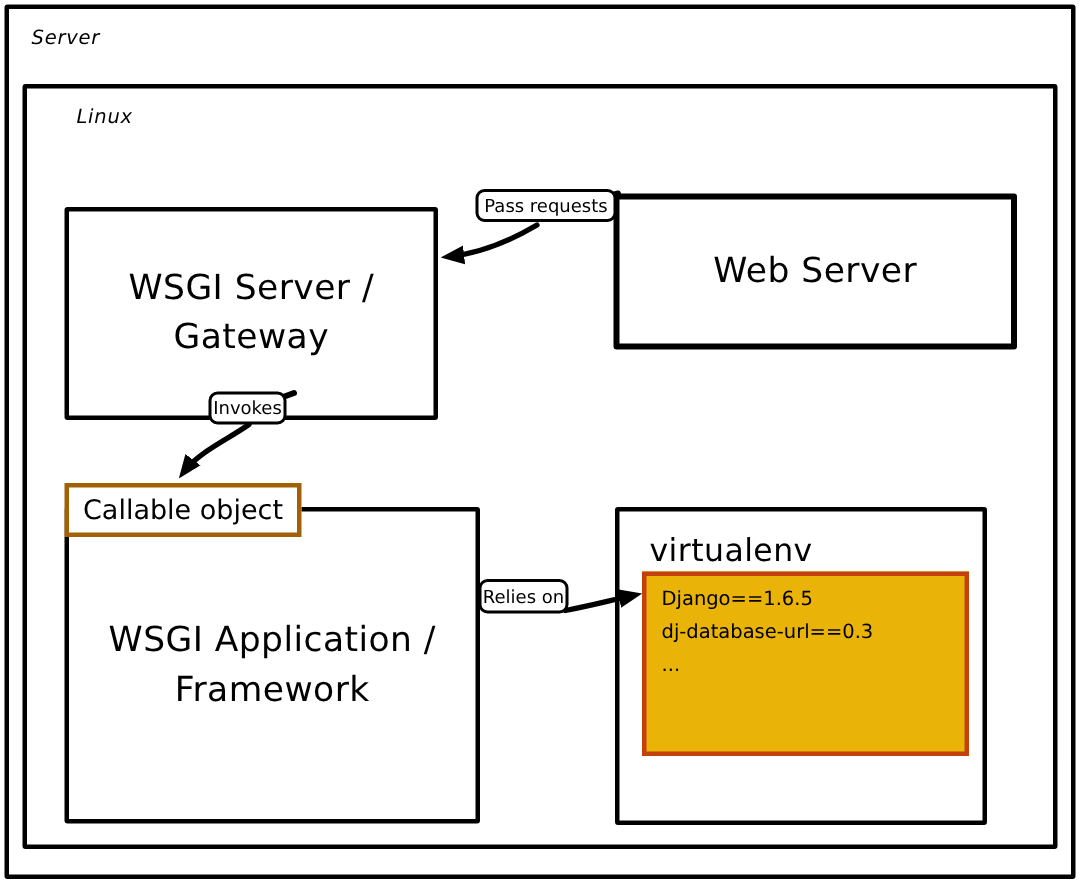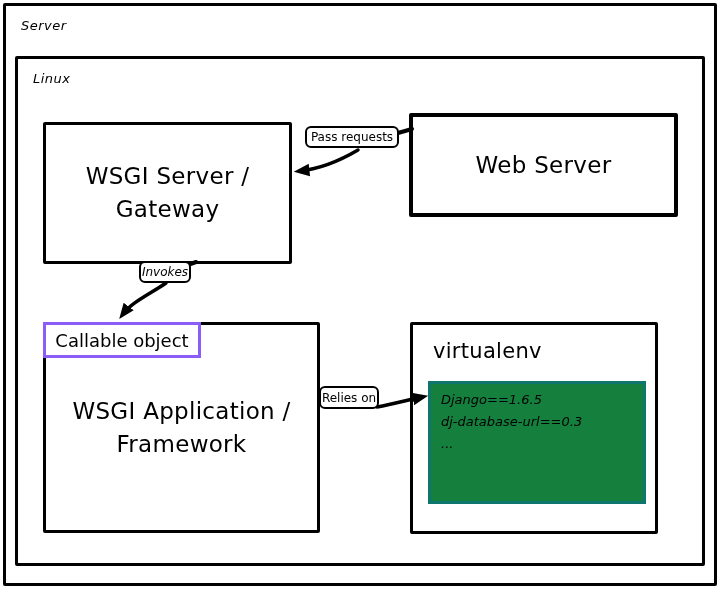--- a/index.html
+++ b/index.html
@@ -33,44 +33,43 @@
     text-align: center;
     font-size: 23px;
     line-height: 33px;
     letter-spacing: 0.3px;
   }
   .node .title { white-space: pre-line; }
   .tab {
     position: absolute;
     box-sizing: border-box;
     background: #ffffff;
-    border: 3px solid #8b5cf6;
+    border: 3px solid #a16207;
     display: flex;
     align-items: center;
     justify-content: center;
     font-size: 18px;
     z-index: 4;
   }
   .venv-title {
     position: absolute;
     left: 20px;
     top: 14px;
     font-size: 21px;
     letter-spacing: 0.3px;
   }
   .req-box {
     position: absolute;
     box-sizing: border-box;
-    background: #15803d;
-    border: 3px solid #0f766e;
+    background: #eab308;
+    border: 3px solid #c2410c;
     padding: 5px 10px;
     font-size: 13px;
     line-height: 22px;
     z-index: 3;
-    font-style: italic;
   }
   .edge-label {
     position: absolute;
     box-sizing: border-box;
     background: #ffffff;
     border: 2px solid #000000;
     border-radius: 6px;
     display: flex;
     align-items: center;
     justify-content: center;
@@ -79,33 +78,33 @@
     white-space: nowrap;
   }
   .arrows {
     position: absolute;
     left: 0; top: 0;
     width: 722px;
     height: 591px;
     z-index: 5;
     pointer-events: none;
   }
-  .z1 { z-index: 1; } .z2 { z-index: 2; }
+  .z1 { z-index: 1; } .z2 { z-index: 2; margin-top: 16px; }
 </style>
 </head>
 <body>
 
 <div class="canvas">
 
   <div class="box z1" style="left:3px; top:3px; width:714px; height:583px;">
     <div class="container-label" style="left:15px; top:12px;">Server</div>
   </div>
 
   <div class="box z1" style="left:15px; top:56px; width:690px; height:510px;">
-    <div class="container-label" style="left:15px; top:12px;text-align:center;">Linux</div>
+    <div class="container-label" style="left:33px; top:12px;text-align:center;">Linux</div>
   </div>
 
   <div class="box node z2" style="left:43px; top:122px; width:249px; height:142px;">
     <div class="title">WSGI Server /
 Gateway</div>
   </div>
 
   <div class="box node z2" style="left:43px; top:322px; width:277px; height:211px;">
     <div class="title">WSGI Application /
 Framework</div>
@@ -140,23 +139,23 @@
 
     <path d="M 358 150 C 336 163 318 169 300 171" stroke="#000000" stroke-width="3.5" fill="none" stroke-linecap="round" marker-end="url(#arrow)"></path>
 
     <path d="M 185 266 L 196 262" stroke="#000000" stroke-width="4" fill="none" stroke-linecap="round"></path>
 
     <path d="M 166 283 C 150 294 132 302 123 314" stroke="#000000" stroke-width="3.5" fill="none" stroke-linecap="round" marker-end="url(#arrow)"></path>
 
     <path d="M 377 407 C 393 404 408 400 422 397" stroke="#000000" stroke-width="3.5" fill="none" stroke-linecap="round" marker-end="url(#arrow)"></path>
   </svg>
 
-  <div class="edge-label" style="left:305px; top:126px; width:94px; height:22px;">
+  <div class="edge-label" style="left:317px; top:126px; width:94px; height:22px;">
     <span>Pass requests</span>
   </div>
-  <div class="edge-label" style="left:139px; top:261px; width:52px; height:22px;font-style:italic;">
+  <div class="edge-label" style="left:139px; top:261px; width:52px; height:22px;">
     <span>Invokes</span>
   </div>
   <div class="edge-label" style="left:319px; top:386px; width:60px; height:23px;">
     <span>Relies on</span>
   </div>
 
 </div>
 
 </body></html>

